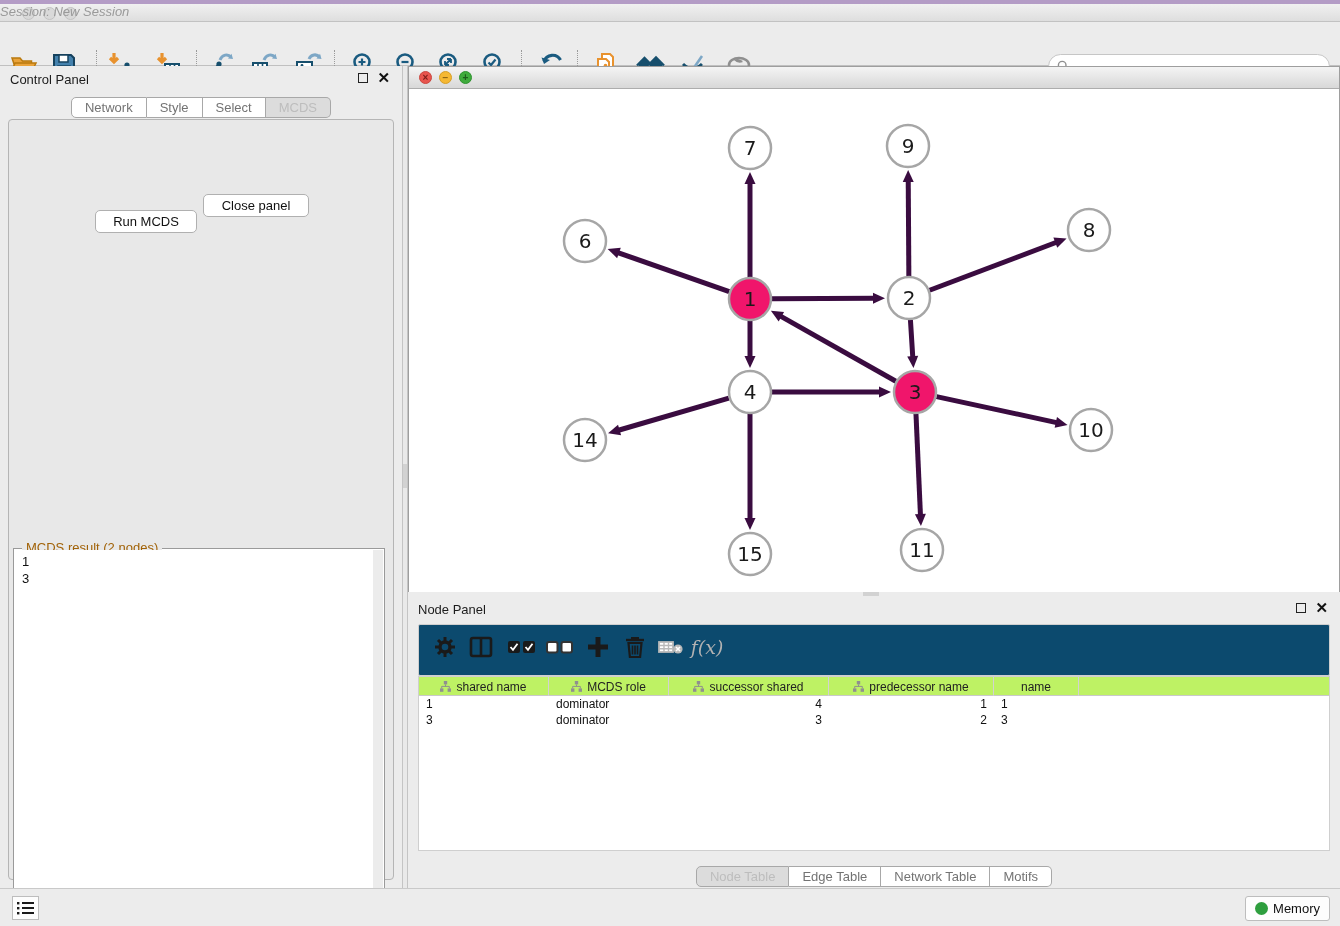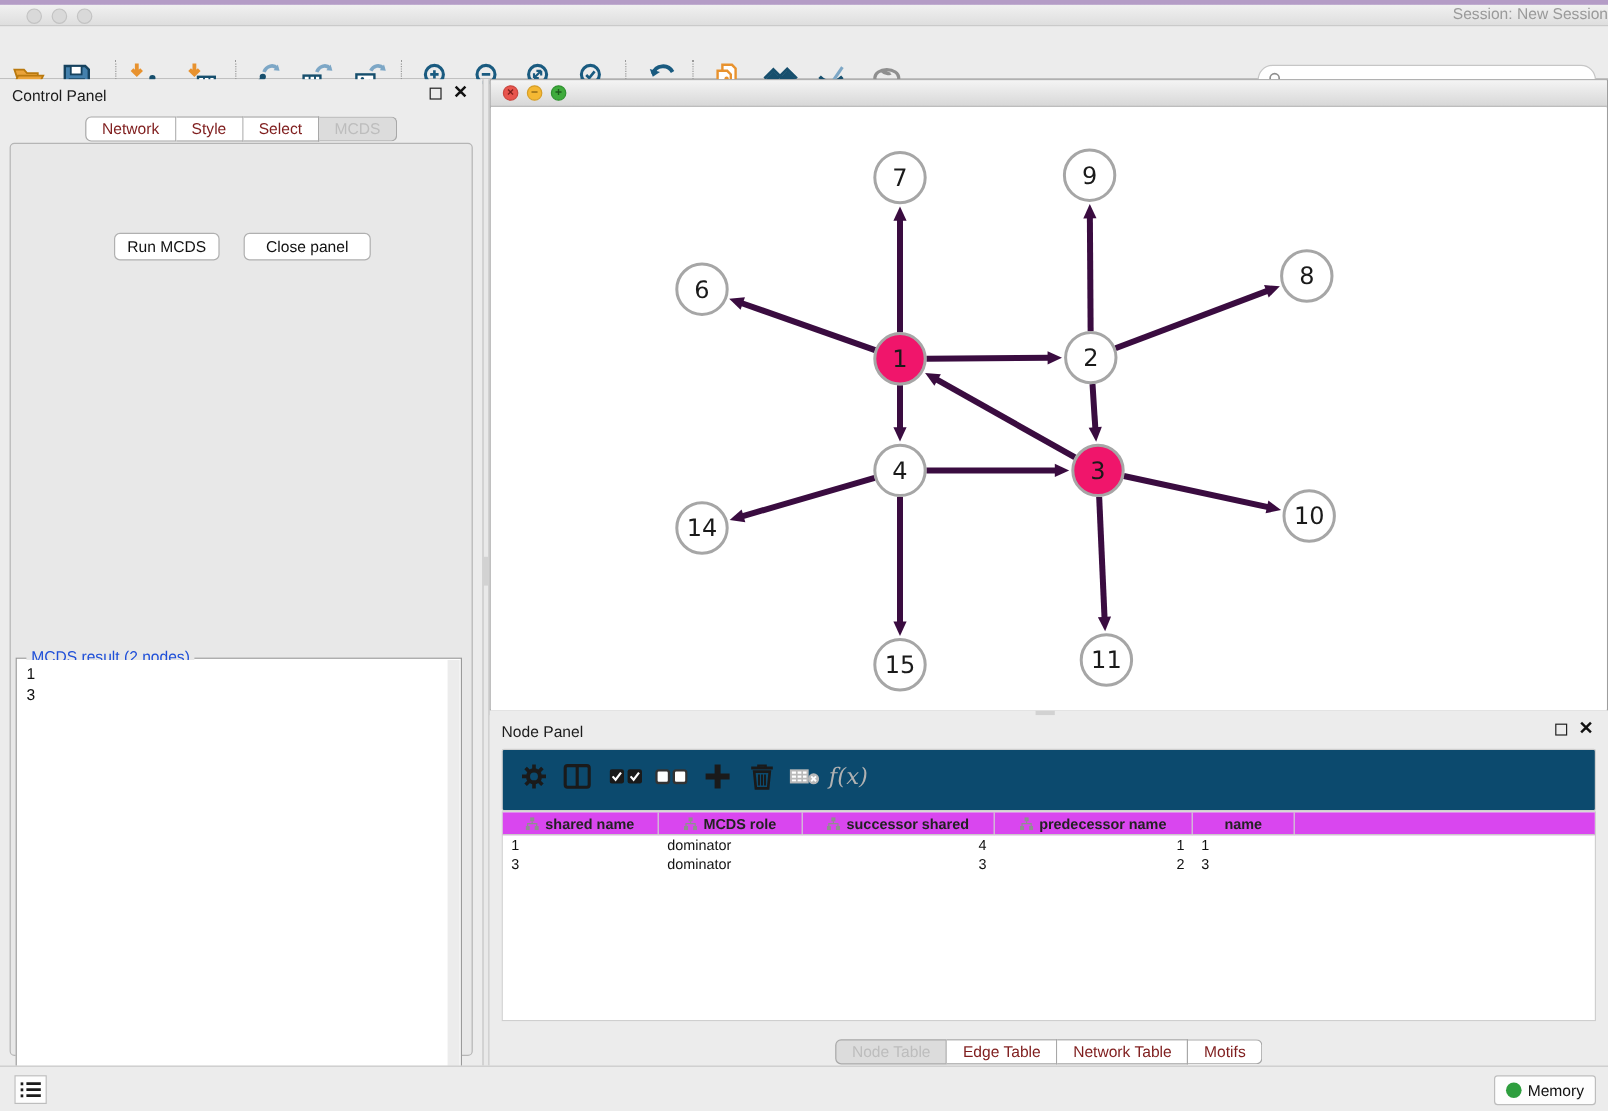--- a/index.html
+++ b/index.html
@@ -5,22 +5,22 @@
   * { margin:0; padding:0; box-sizing:border-box; }
   html,body { width:1340px; height:926px; }
   body { font-family:"Liberation Sans", sans-serif; background:#ececec; position:relative; overflow:hidden; }
 
   
   .titlebar { position:absolute; left:0; top:0; width:1340px; height:22px;
     background:linear-gradient(#f5f5f5,#dedede); border-bottom:1px solid #c2c2c2; }
   .purple-strip { position:absolute; left:0; top:0; width:1340px; height:4px; background:#b49cc6; }
   .mw-light { position:absolute; top:7px; width:13px; height:13px; border-radius:50%;
     background:#d9d9d9; border:1px solid #c3c3c3; }
-  .app-title { position:absolute; left:0; top:4px; width:100%; text-align:right;
-    font-size:13px; color:#9a9a9a; }
+  .app-title { position:absolute; left:0; top:4px; width:100%; text-align:left;
+    font-size:13px; color:#9a9a9a;font-style:italic; }
 
   
   .toolbar { position:absolute; left:0; top:22px; width:1340px; height:44px;
     background:#ececec; border-bottom:1px solid #c0c0c0; }
   .tbtn { position:absolute; top:27px; width:32px; height:34px; background:transparent;
     border:none; cursor:pointer; }
   .tsep { position:absolute; top:28px; height:32px; width:0; border-left:1px dotted #9a9a9a; }
   .searchbox { position:absolute; left:1048px; top:32px; width:282px; height:25px;
     background:#fff; border:1px solid #c6c6c6; border-radius:13px; display:flex; align-items:center; }
   .searchbox svg { margin-left:8px; }
@@ -29,40 +29,40 @@
 
   
   .control-panel { position:absolute; left:0; top:66px; width:402px; height:822px; background:#ececec; }
   .panel-header { position:absolute; left:10px; top:6px; font-size:13px; color:#1c1c1c; }
   .panel-btns { position:absolute; right:12px; top:7px; display:flex; gap:9px; align-items:center; }
   .float-box { width:10px; height:10px; border:1.5px solid #222; display:inline-block; cursor:pointer; }
   .close-x { font-size:15px; font-weight:bold; color:#111; line-height:10px; cursor:pointer; }
   .segments { display:flex; }
   .ctl-tabs { position:absolute; left:0; top:31px; width:100%; justify-content:center; }
   .seg { background:#fff; border:1px solid #a8a8a8; border-left:none; padding:0 13px; height:21px;
-    line-height:19px; font-size:13px; color:#7f1d1d; cursor:pointer; }
+    line-height:19px; font-size:13px; color:#737373; cursor:pointer; }
   .seg:first-child { border-left:1px solid #a8a8a8; border-radius:5px 0 0 5px; }
   .seg:last-child { border-radius:0 5px 5px 0; }
   .seg.active { background:#dcdcdc; color:#bdbdbd; }
   .cp-body { position:absolute; left:8px; top:53px; width:386px; height:761px;
     background:#e8e8e8; border:1px solid #b5b5b5; border-radius:4px; }
   .opt-label { position:absolute; left:0; top:24px; width:100%; text-align:center; font-size:13px; color:#111; }
   .criterion-select { position:absolute; left:36px; top:42px; width:310px; height:23px; background:#fff;
     border:1px solid #b0b0b0; border-radius:5px; font-size:13px; color:#111; display:flex;
     align-items:center; padding-left:10px; cursor:pointer; }
   .chevrons { position:absolute; right:7px; top:3px; display:flex; flex-direction:column; line-height:8px;
     font-size:8px; color:#555; }
   .cp-btn { position:absolute; top:74px; height:23px; background:#fff; border:1px solid #b0b0b0;
     border-radius:5px; font-size:13px; color:#111; cursor:pointer; font-family:"Liberation Sans",sans-serif; }
-  .run-btn { left:86px; width:88px; }
+  .run-btn { left:86px; width:102px;margin-top:16px; }
   .closep-btn { left:194px; width:106px; }
   .result-group { position:absolute; left:4px; top:428px; width:372px; height:379px;
     border:1px solid #9a9a9a; background:#fff; }
   .result-legend { position:absolute; left:8px; top:-9px; background:#e8e8e8; padding:0 4px;
-    font-size:13px; color:#1d4ed8;text-align:right; }
+    font-size:13px; color:#a16207;text-align:right; }
   .result-area { position:absolute; left:1px; top:1px; right:11px; bottom:1px; background:#fff;
     font-size:13px; color:#111; padding:3px 0 0 7px; line-height:17px; overflow:hidden; }
   .result-scroll { position:absolute; right:1px; top:1px; bottom:1px; width:10px; background:#ececec; }
 
   
   .v-split { position:absolute; left:402px; top:66px; width:6px; height:822px; background:#e9e9e9;
     border-left:1px solid #c4c4c4; border-right:1px solid #c4c4c4; cursor:col-resize; }
   .v-split .grip { position:absolute; left:0; top:398px; width:4px; height:24px; background:#d2d2d2; }
   .h-split { position:absolute; left:408px; top:592px; width:932px; height:4px; cursor:row-resize; }
   .h-split .grip { position:absolute; left:455px; top:0; width:16px; height:4px; background:#d2d2d2; }
@@ -82,21 +82,21 @@
 
   
   .table-panel { position:absolute; left:408px; top:596px; width:932px; height:292px; background:#ececec; }
   .tp-toolbar { position:absolute; left:10px; top:28px; width:912px; height:52px; background:#0c4a6e;
     border:1px solid #cfcfcf; border-radius:2px; }
   .tp-ibtn { position:absolute; top:6px; width:32px; height:32px; background:transparent; border:none;
     cursor:pointer; display:flex; align-items:center; justify-content:center; }
   .fx-label { font-family:"DejaVu Serif", serif; font-style:italic; font-size:19px; color:#b2b2b2; }
   .data-table { position:absolute; left:10px; top:80px; width:912px; height:175px; background:#fff;
     border:1px solid #cfcfcf; }
-  .thead { display:flex; height:19px; background:#d946ef; border-bottom:1px solid #c9c9c9;font-weight:bold; }
+  .thead { display:flex; height:19px; background:#bef264; border-bottom:1px solid #c9c9c9; }
   .th { display:flex; align-items:center; justify-content:center; gap:5px; font-size:12px; color:#222;
     border-right:1px solid #d2d2d2; height:19px; cursor:pointer; }
   .th.filler { flex:1; border-right:none; }
   .trow { display:flex; height:16px; }
   .td { font-size:12px; color:#111; padding:1px 7px 0 7px; height:16px; overflow:hidden; }
   .tp-tabs { position:absolute; left:0; top:270px; width:100%; justify-content:center; }
 
   
   .statusbar { position:absolute; left:0; top:888px; width:1340px; height:38px; background:#ececec;
     border-top:1px solid #c9c9c9; }

